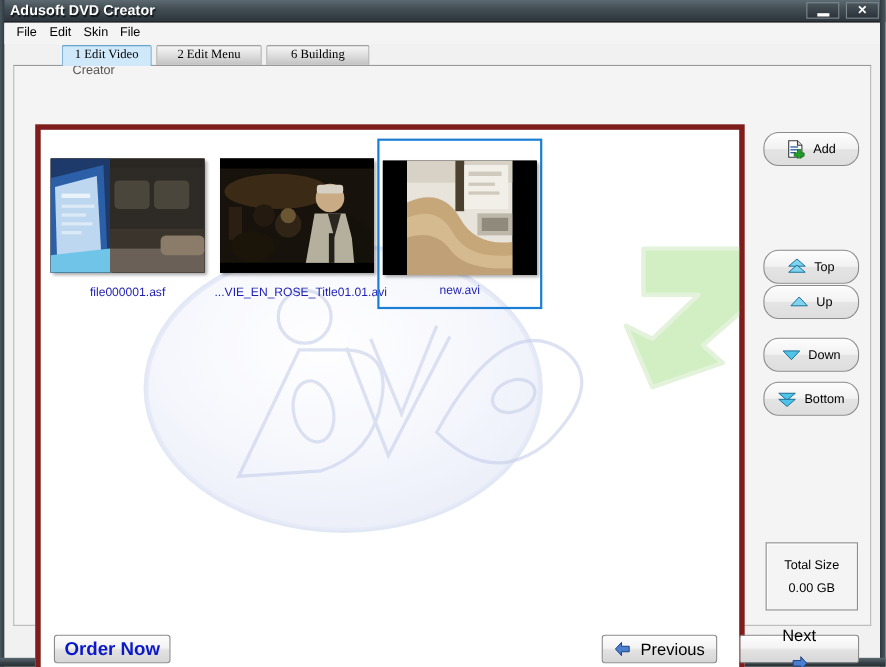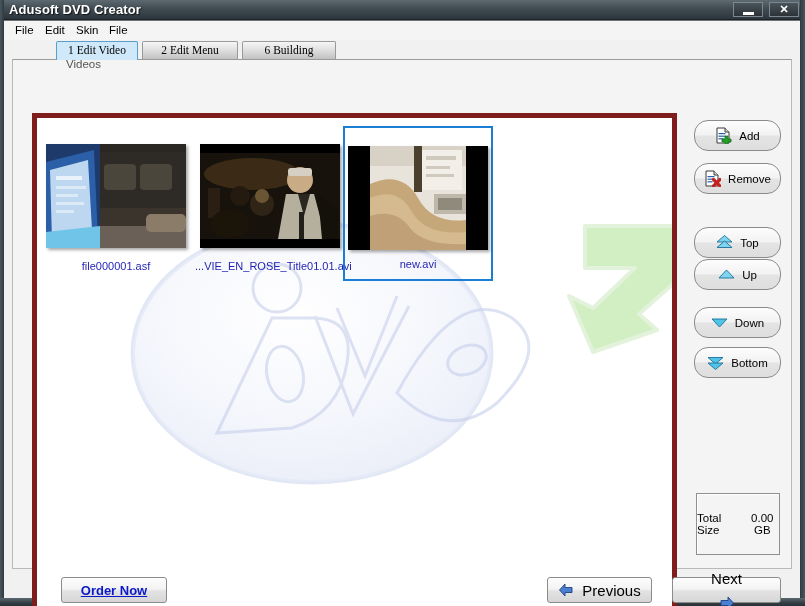--- a/index.html
+++ b/index.html
@@ -248,21 +248,21 @@
   
   #totalsize {
     position: absolute;
     left: 692px; top: 472px;
     width: 84px; height: 62px;
     box-sizing: border-box;
     background: #f4f4f4;
     border: 1px solid #8f8f8f;
     box-shadow: inset 1px 1px 0 #ffffff;
     display: flex;
-    flex-direction: row;
+    flex-direction: column;
     align-items: center;
     justify-content: center;
     gap: 9px;
   }
   #totalsize .ts-title { font-size: 11.5px; color: #000; font-family: "Liberation Sans", sans-serif; }
   #totalsize .ts-value { font-size: 11.5px; color: #000; font-family: "Liberation Sans", sans-serif; text-align: center; }
 
   
   #bottombar {
     position: absolute;
@@ -280,26 +280,25 @@
     cursor: pointer;
     display: flex;
     align-items: center;
     justify-content: center;
     gap: 8px;
     font-size: 15px;
     color: #000;
     font-family: "Liberation Sans", sans-serif;
   }
   #btn-order {
-    left: 57px;
+    left: 45px;
     width: 106px;
     color: #0a18c8;
     font-weight: bold;
-    font-size: 13px;
-    text-decoration: underline;
+    font-size: 17px;
   }
   #btn-prev { left: 543px; width: 105px; }
   #btn-next { left: 668px; width: 109px; flex-direction: column; }
   .bottom-btn .ic { width: 16px; height: 16px; flex: 0 0 16px; display:block; }
 </style>
 </head>
 <body>
 
 <div id="window">
 
@@ -328,21 +327,21 @@
     </div>
 
     <div id="tabstrip">
       <div class="tab active" style="left:12px; width:82px;">1 Edit Video</div>
       <div class="tab inactive" style="left:98px; width:96px;">2 Edit Menu</div>
       <div class="tab inactive" style="left:198px; width:94px;">6 Building</div>
     </div>
 
     <div id="tabpage"></div>
 
-    <div id="videos-label">Videos</div>
+    <div id="videos-label">Creator</div>
 
     <div id="videolist">
 
       <svg id="watermark" viewBox="0 0 470 340" xmlns="http://www.w3.org/2000/svg">
         <defs>
           <radialGradient id="discg" cx="45%" cy="35%" r="70%">
             <stop offset="0%" stop-color="#ffffff"></stop>
             <stop offset="55%" stop-color="#f3f5fc"></stop>
             <stop offset="100%" stop-color="#e3e8f7"></stop>
           </radialGradient>
@@ -450,34 +449,20 @@
         <path d="M2 1 h8 l4 4 v11 h-12 z" fill="#ffffff" stroke="#3b3b3b" stroke-width="1"></path>
         <path d="M10 1 v4 h4" fill="#dcdcdc" stroke="#3b3b3b" stroke-width="1"></path>
         <rect x="3.5" y="6" width="7" height="1.2" fill="#2a5fa8"></rect>
         <rect x="3.5" y="8.6" width="7" height="1.2" fill="#2a5fa8"></rect>
         <rect x="3.5" y="11.2" width="5" height="1.2" fill="#2a5fa8"></rect>
         <path d="M10 9 h3 v3 h3 v3 h-3 v3 h-3 v-3 h-3 v-3 h3 z" fill="#22a02a" stroke="#16701c" stroke-width="0.8"></path>
       </svg>
       <span class="lbl">Add</span>
     </div>
 
-    <div class="side-btn" style="top:142px;">
-      <svg class="ic" viewBox="0 0 17 17" xmlns="http://www.w3.org/2000/svg">
-        <path d="M2 1 h8 l4 4 v11 h-12 z" fill="#ffffff" stroke="#3b3b3b" stroke-width="1"></path>
-        <path d="M10 1 v4 h4" fill="#dcdcdc" stroke="#3b3b3b" stroke-width="1"></path>
-        <rect x="3.5" y="6" width="7" height="1.2" fill="#2a5fa8"></rect>
-        <rect x="3.5" y="8.6" width="7" height="1.2" fill="#2a5fa8"></rect>
-        <rect x="3.5" y="11.2" width="5" height="1.2" fill="#2a5fa8"></rect>
-        <g stroke="#c42121" stroke-width="3.2" stroke-linecap="round">
-          <line x1="9.5" y1="9.5" x2="16" y2="16"></line>
-          <line x1="16" y1="9.5" x2="9.5" y2="16"></line>
-        </g>
-      </svg>
-      <span class="lbl">Remove</span>
-    </div>
 
     <div class="side-btn" style="top:206px;">
       <svg class="ic" viewBox="0 0 17 17" xmlns="http://www.w3.org/2000/svg">
         <polygon points="8.5,1.5 16,8 1,8" fill="#7fd4ef" stroke="#1b6f99" stroke-width="0.9" stroke-linejoin="round"></polygon>
         <polygon points="8.5,7 16,13.5 1,13.5" fill="#7fd4ef" stroke="#1b6f99" stroke-width="0.9" stroke-linejoin="round"></polygon>
       </svg>
       <span class="lbl">Top</span>
     </div>
 
     <div class="side-btn" style="top:238px;">

